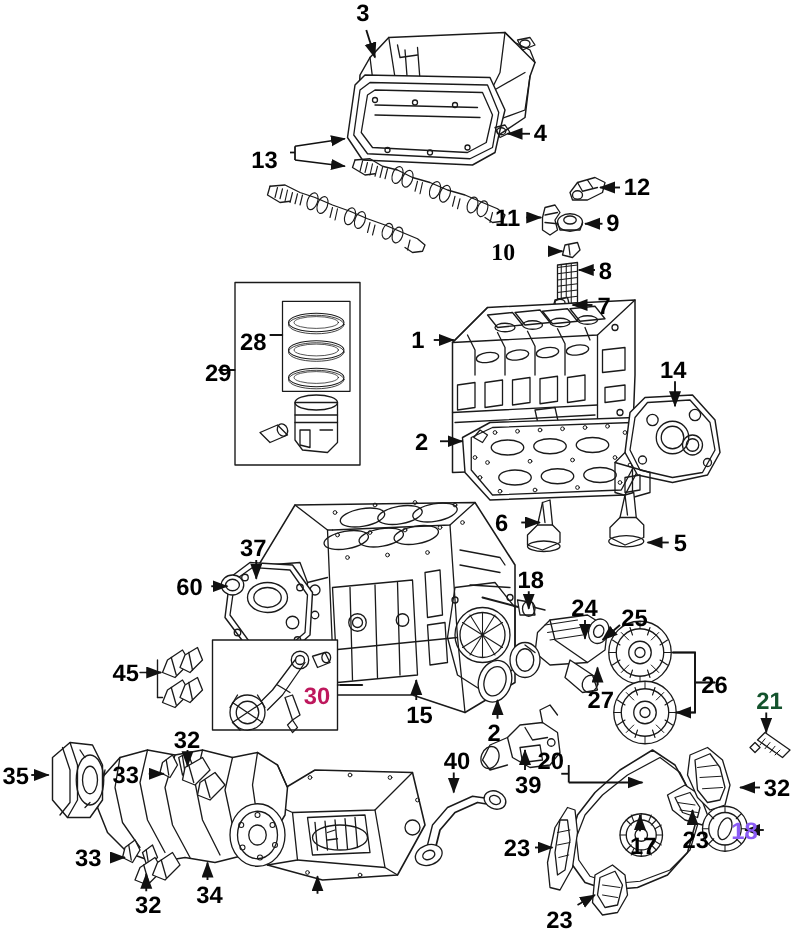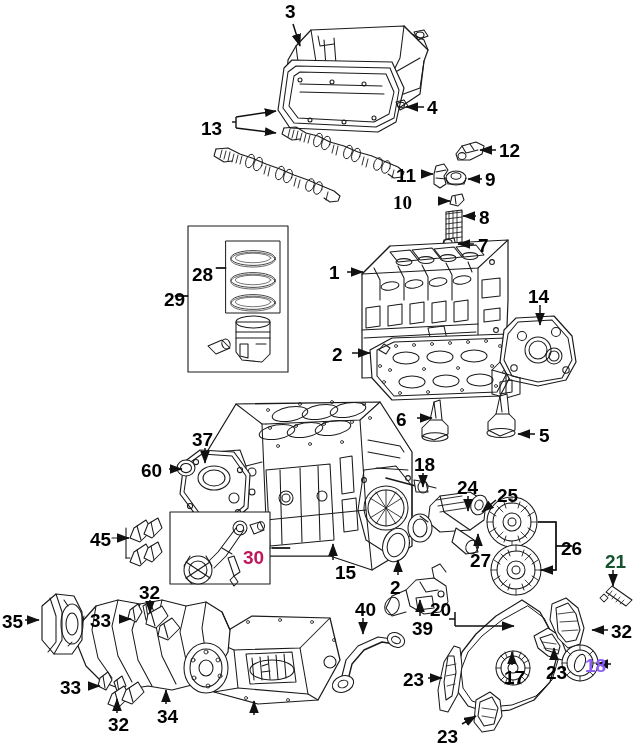--- a/index.html
+++ b/index.html
@@ -768,21 +768,21 @@
       <div class="lbl" style="left: 192px; top: 430px; color: rgb(0, 0, 0);">37</div>
       <div class="lbl" style="left: 141px; top: 461px; color: rgb(0, 0, 0);">60</div>
       <div class="lbl" style="left: 414px; top: 455px; color: rgb(0, 0, 0);">18</div>
       <div class="lbl" style="left: 457px; top: 478px; color: rgb(0, 0, 0);">24</div>
       <div class="lbl" style="left: 497px; top: 486px; color: rgb(0, 0, 0);">25</div>
       <div class="lbl" style="left: 561px; top: 539px; color: rgb(0, 0, 0);">26</div>
       <div class="lbl" style="left: 605px; top: 552px; color: #14532d;">21</div>
       <div class="lbl" style="left: 470px; top: 551px; color: rgb(0, 0, 0);">27</div>
       <div class="lbl" style="left: 90px; top: 530px; color: rgb(0, 0, 0);">45</div>
       <div class="lbl" style="left: 243px; top: 548px; color: #be185d;">30</div>
-      <div class="lbl" style="left: 335px; top: 563px; color: rgb(0, 0, 0);">15</div>
+      <div class="lbl" style="left: 325px; top: 563px; color: rgb(0, 0, 0);">15</div>
       <div class="lbl" style="left: 390px; top: 578px; color: rgb(0, 0, 0);">2</div>
       <div class="lbl" style="left: 139px; top: 583px; color: rgb(0, 0, 0);">32</div>
       <div class="lbl" style="left: 2px; top: 612px; color: rgb(0, 0, 0);">35</div>
       <div class="lbl" style="left: 90px; top: 611px; color: rgb(0, 0, 0);">33</div>
       <div class="lbl" style="left: 355px; top: 600px; color: rgb(0, 0, 0);">40</div>
       <div class="lbl" style="left: 430px; top: 600px; color: rgb(0, 0, 0);">20</div>
       <div class="lbl" style="left: 412px; top: 619px; color: rgb(0, 0, 0);">39</div>
       <div class="lbl" style="left: 611px; top: 622px; color: rgb(0, 0, 0);">32</div>
       <div class="lbl" style="left: 585px; top: 656px; color: #8b5cf6;">18</div>
       <div class="lbl" style="left: 403px; top: 670px; color: rgb(0, 0, 0);">23</div>

